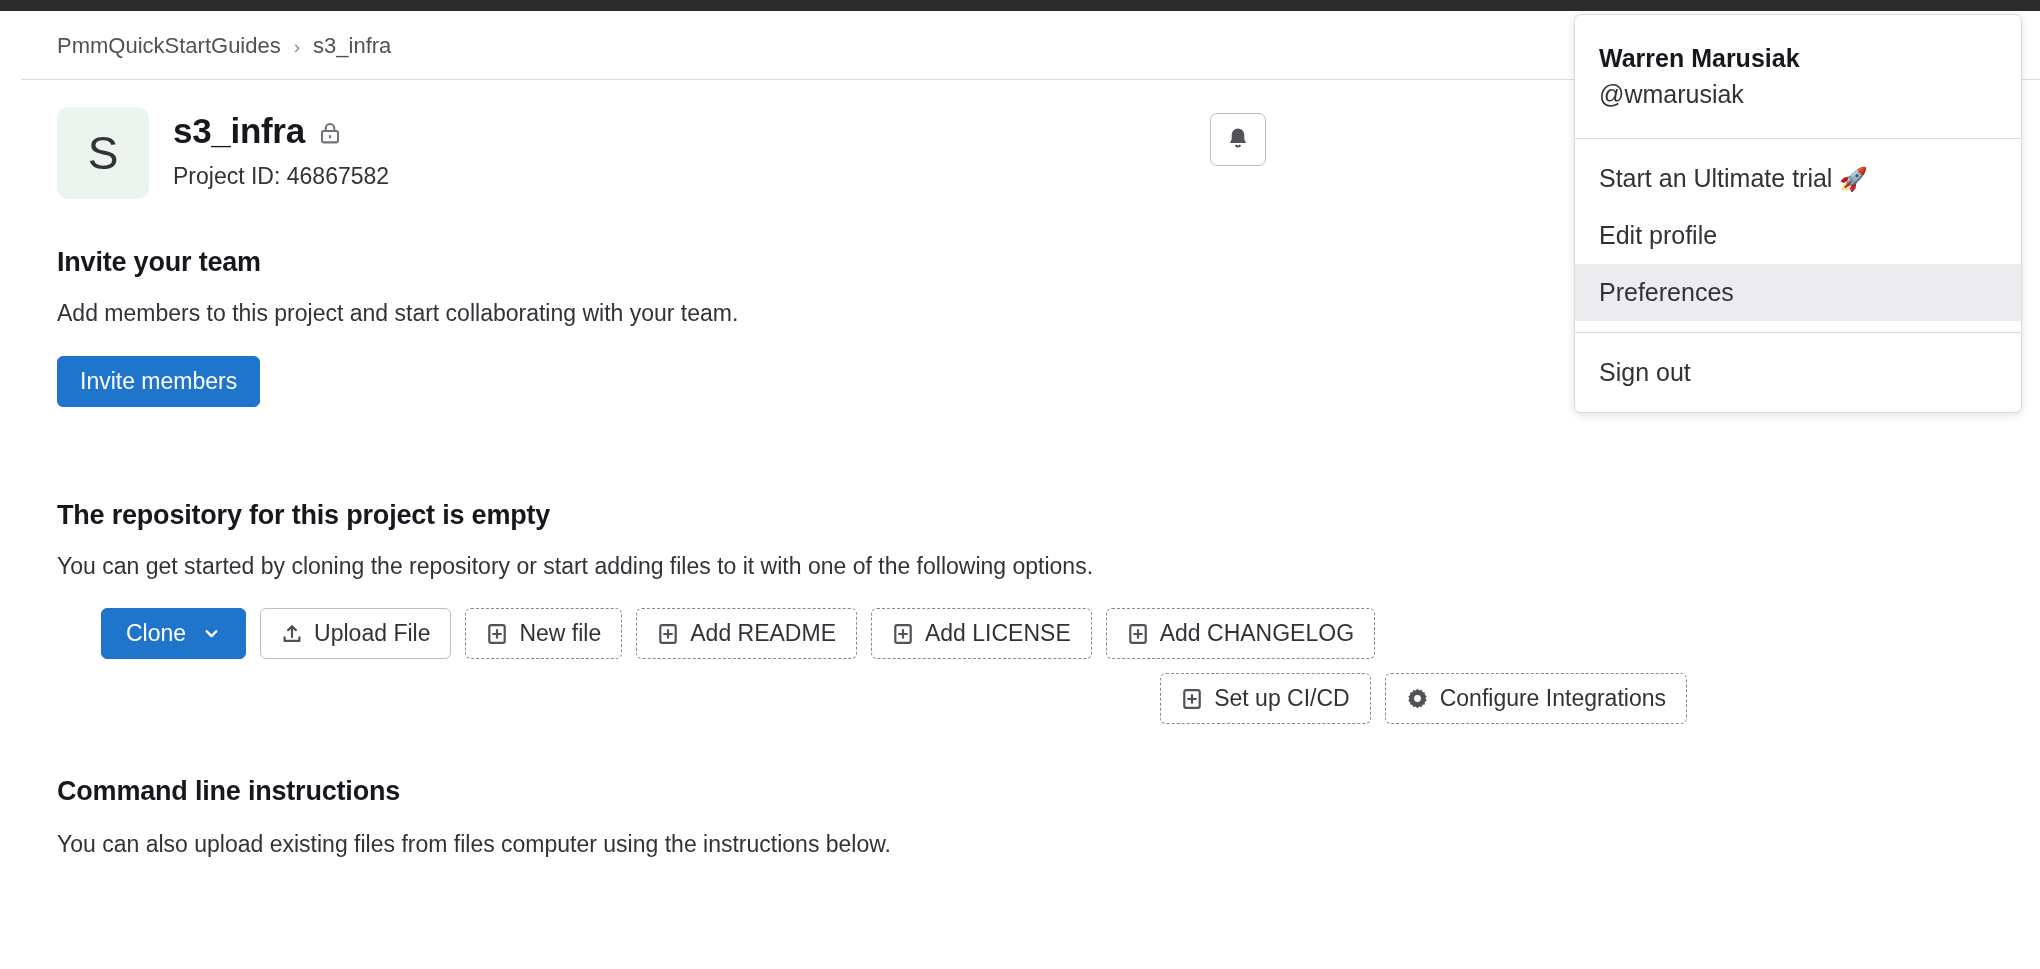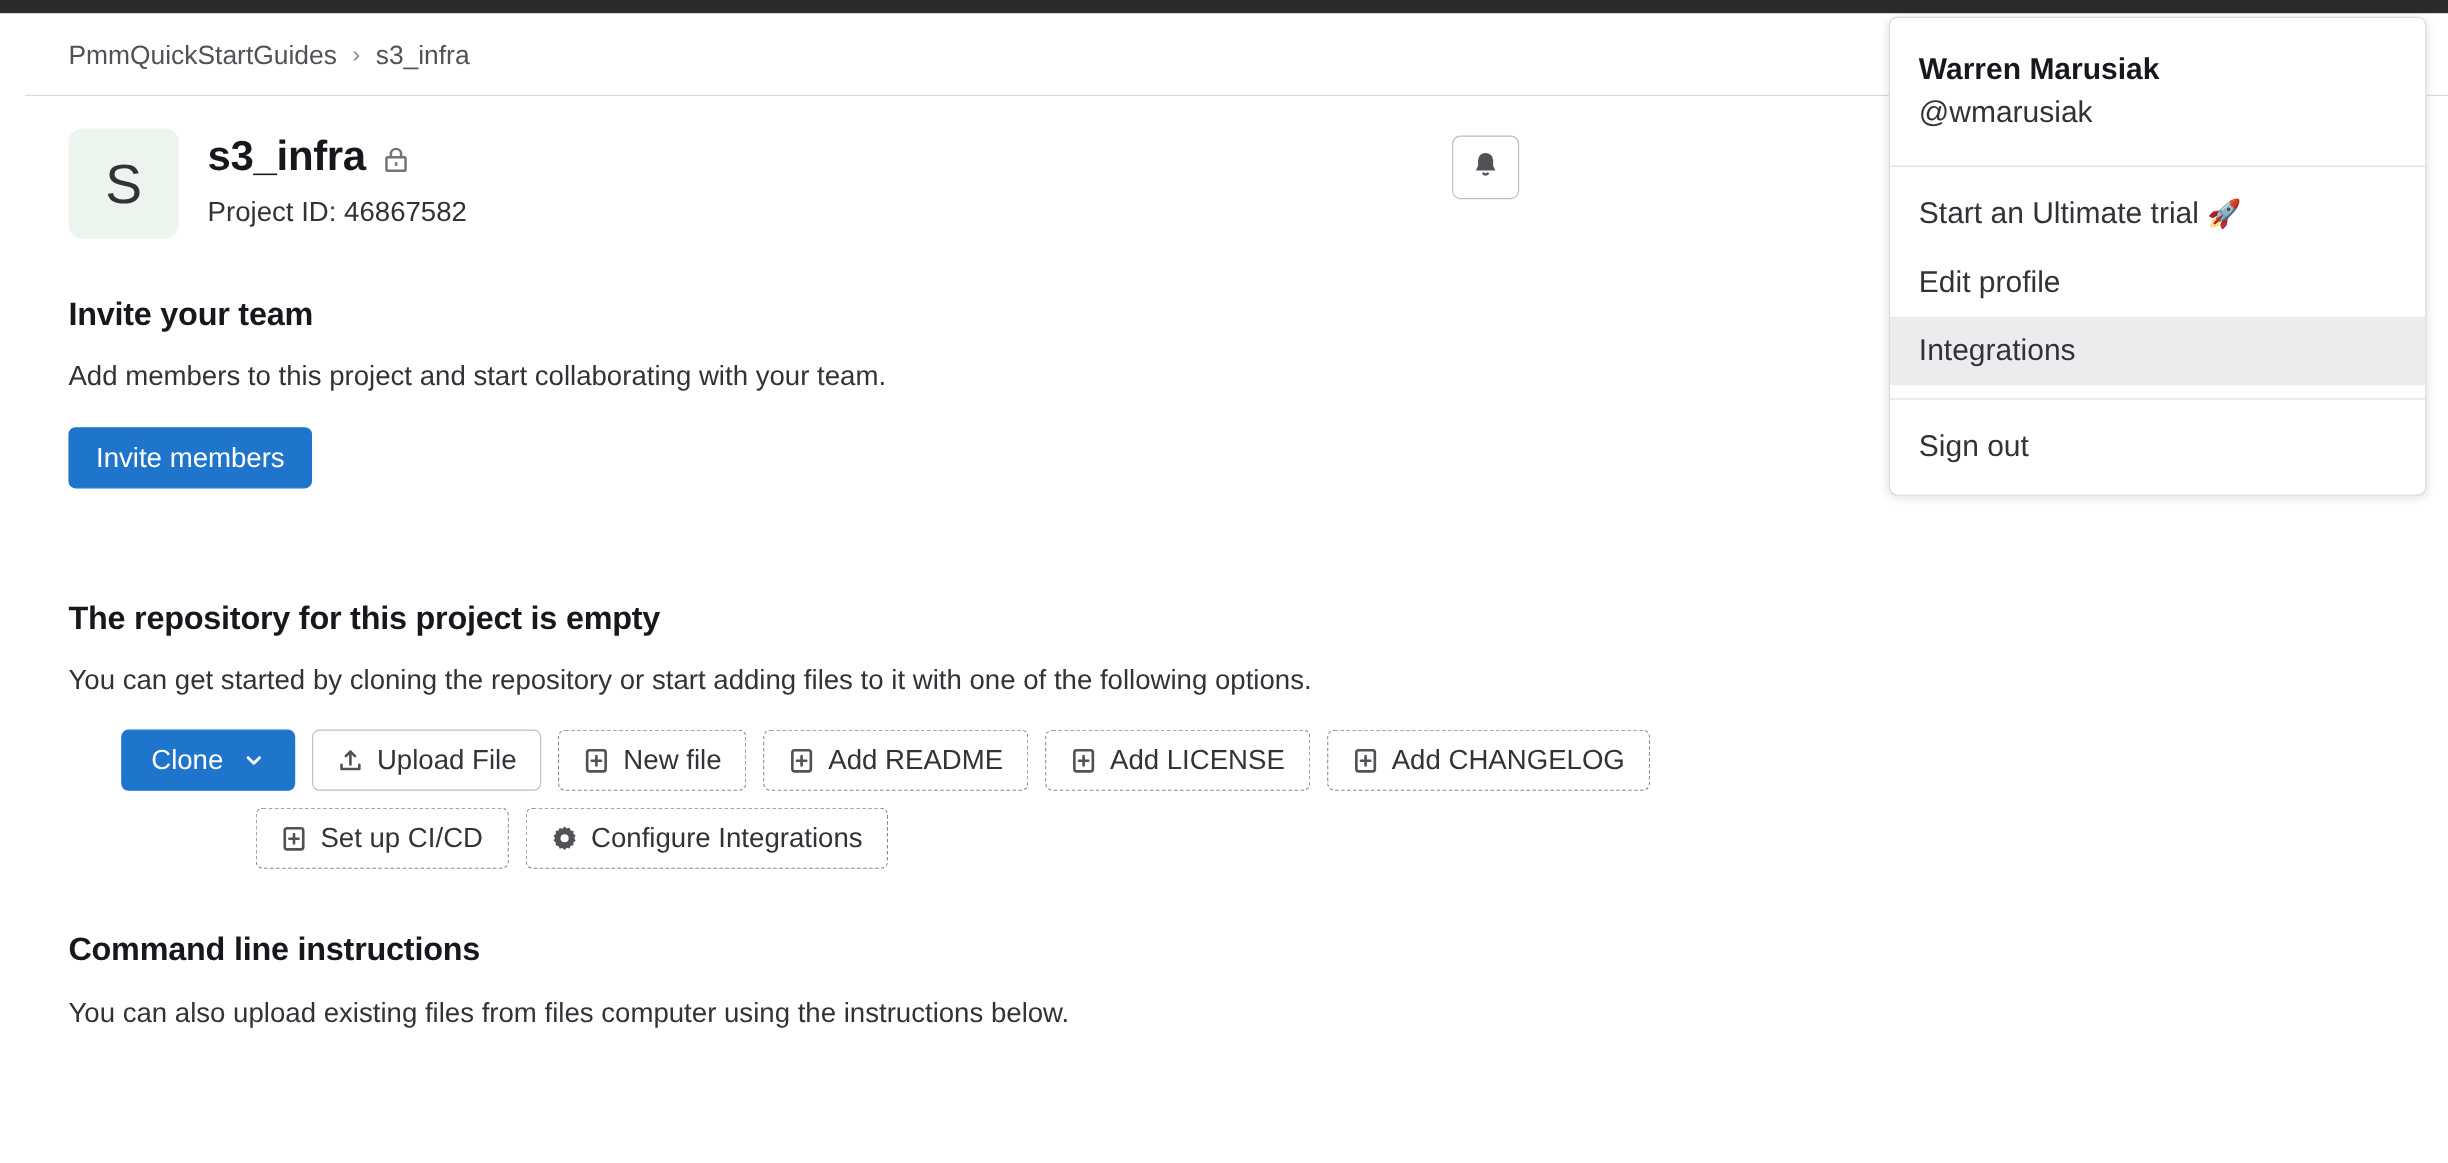--- a/index.html
+++ b/index.html
@@ -167,21 +167,21 @@
   
   .btn-rows { margin-top: 28px; }
   .btn-row {
     display: flex;
     align-items: center;
     gap: 14px;
     margin-bottom: 14px;
     flex-wrap: nowrap;
     padding-left: 44px;
   }
-  .btn-row.second { padding-left: 156px; }
+  .btn-row.second { padding-left: 156px; justify-content: flex-end; }
 
   .btn {
     display: inline-flex;
     align-items: center;
     gap: 11px;
     height: 51px;
     padding: 0 20px;
     border-radius: 6px;
     font-size: 23px;
     font-family: "Liberation Sans", sans-serif;
@@ -411,21 +411,21 @@
   </div>
 
   <div class="dd-divider"></div>
 
   <div class="dd-group">
 
     <a class="dd-item" href="#"><span>Start an Ultimate trial </span><span class="dd-emoji">🚀</span></a>
 
     <a class="dd-item" href="#">Edit profile</a>
 
-    <a class="dd-item active" href="#">Integrations</a>
+    <a class="dd-item active" href="#">Preferences</a>
   </div>
 
   <div class="dd-divider"></div>
 
   <div class="dd-group">
     <a class="dd-item" href="#">Sign out</a>
   </div>
 
 </div>
 

